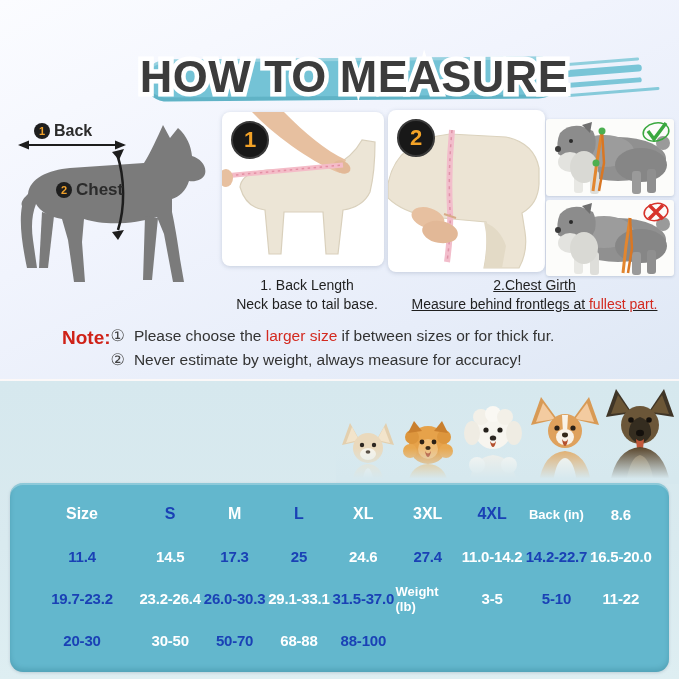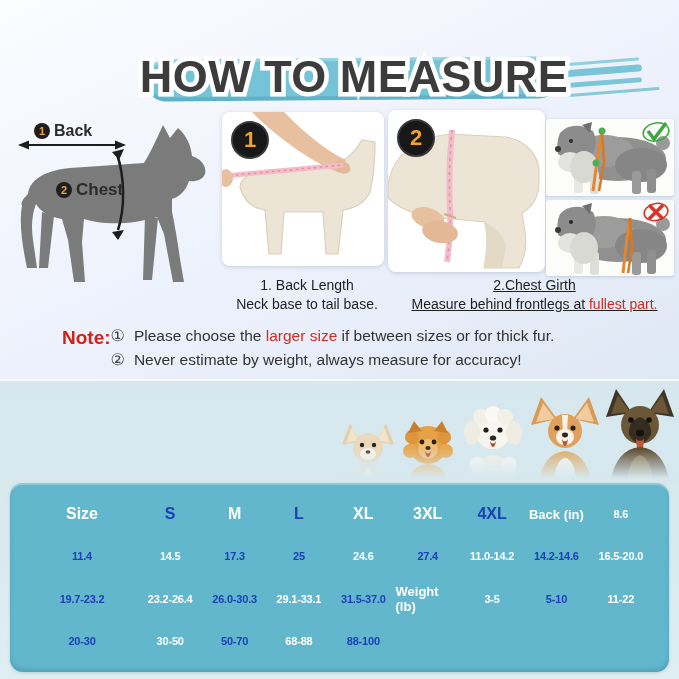--- a/index.html
+++ b/index.html
@@ -53,21 +53,21 @@
   .dogfade{position:absolute;left:336px;top:448px;width:343px;height:36px;
     background:linear-gradient(180deg,rgba(214,232,238,0),#d6e8ee 85%);}
   
   .size-table{position:absolute;left:10px;top:483px;width:659px;height:189px;background:#63b7cd;border-radius:13px;
     box-shadow:inset 0 2px 0 rgba(255,255,255,.28), inset 0 -3px 5px rgba(0,70,90,.18), 0 1px 3px rgba(90,110,130,.25);}
   .table-grid{display:grid;grid-template-columns:112px repeat(8,1fr);grid-template-rows:repeat(4,1fr);
     height:169px;padding:10px 16px 10px 16px;}
   .cell{display:flex;align-items:center;justify-content:center;font-weight:bold;}
   .cell.hdr{font-size:16px;}
   .cell.lab{font-size:13px;}
-  .cell.val{font-size:11px;letter-spacing:-.2px;}
+  .cell.val{font-size:15px;letter-spacing:-.2px;}
   .cell.w{color:#ffffff;}
   .cell.b{color:#1a41b5;}
 </style>
 </head>
 <body>
 
 <div class="canvas">
 
   <div class="title-banner">
     <div class="brush"></div>
@@ -291,21 +291,21 @@
         <div class="cell hdr b">4XL</div>
         <div class="cell lab w">Back  (in)</div>
         <div class="cell val w">8.6</div>
         <div class="cell val b">11.4</div>
         <div class="cell val w">14.5</div>
         <div class="cell val b">17.3</div>
         <div class="cell val b">25</div>
         <div class="cell val w">24.6</div>
         <div class="cell val b">27.4</div>
         <div class="cell val w">11.0-14.2</div>
-        <div class="cell val b">14.2-14.6</div>
+        <div class="cell val b">14.2-22.7</div>
         <div class="cell val w">16.5-20.0</div>
         <div class="cell val b">19.7-23.2</div>
         <div class="cell val w">23.2-26.4</div>
         <div class="cell val b">26.0-30.3</div>
         <div class="cell val w">29.1-33.1</div>
         <div class="cell val b">31.5-37.0</div>
         <div class="cell lab w">Weight  (lb)</div>
         <div class="cell val w">3-5</div>
         <div class="cell val b">5-10</div>
         <div class="cell val w">11-22</div>

